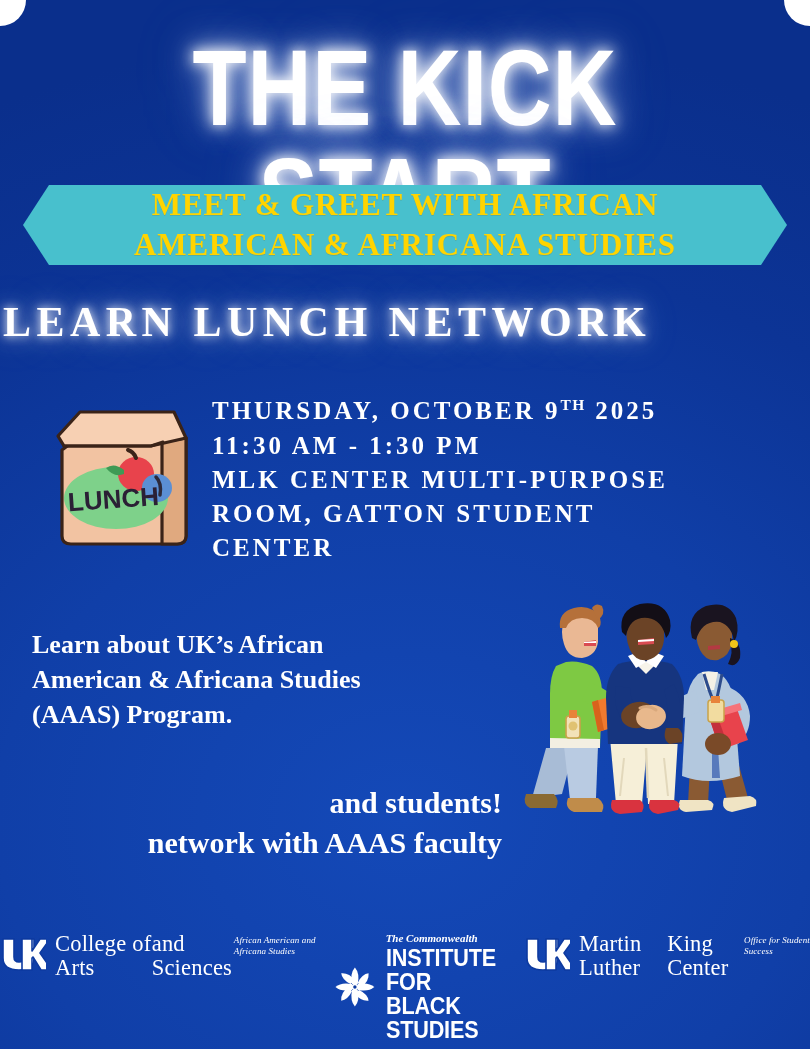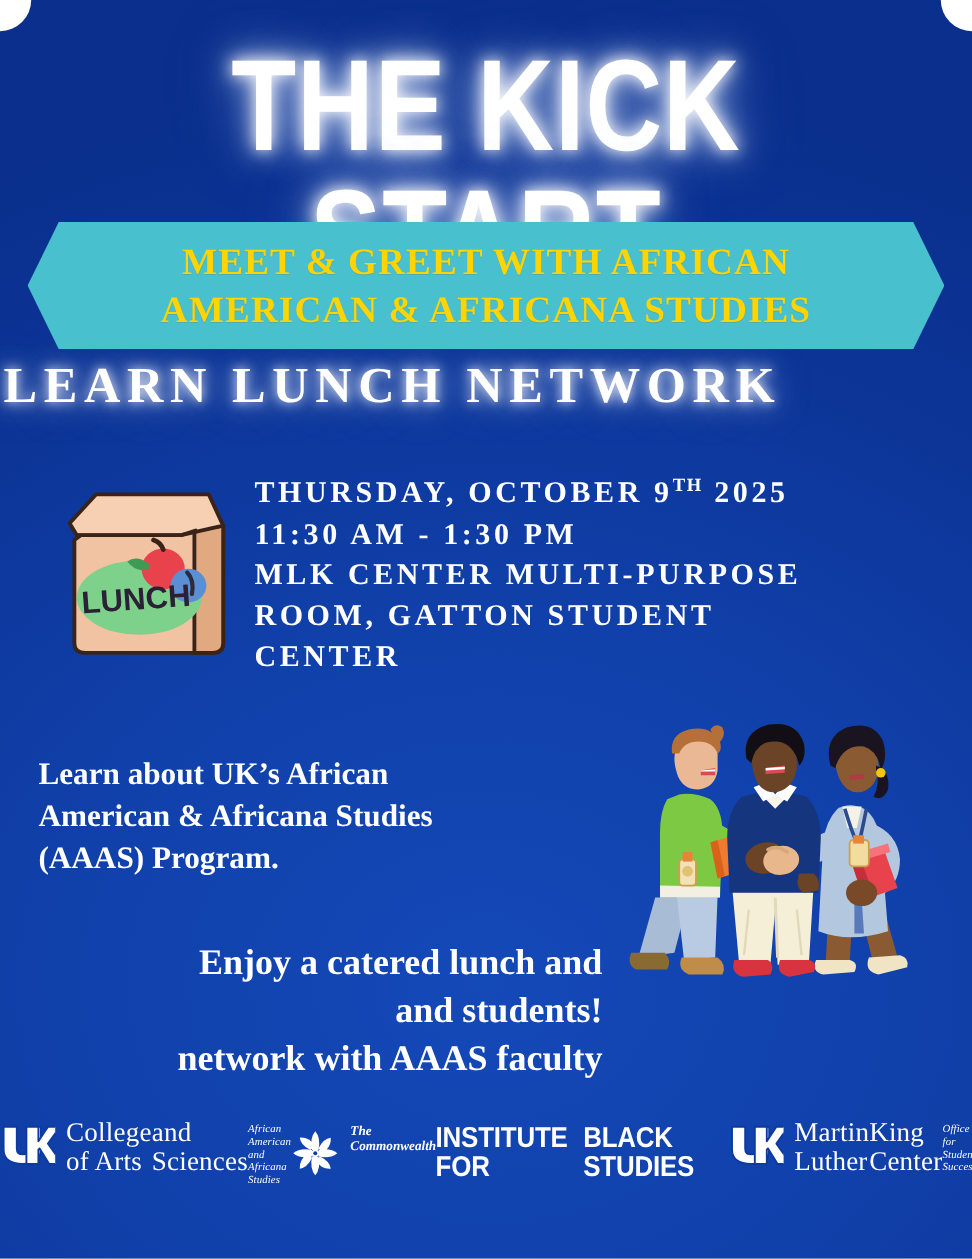--- a/index.html
+++ b/index.html
@@ -54,21 +54,21 @@
       0 0 44px rgba(200,220,255,0.55),
       0 0 70px rgba(160,195,255,0.35);
   }
 
   
   .banner {
     position: absolute;
     top: 185px;
     left: 23px;
     width: 764px;
-    height: 106px;
+    height: 80px;
     background: #48c0cd;
     clip-path: polygon(0% 50%, 3.4% 0%, 96.6% 0%, 100% 50%, 96.6% 100%, 3.4% 100%);
     display: flex;
     flex-direction: column;
     align-items: center;
     justify-content: center;
     z-index: 6;
   }
   .banner-line {
     font-family: "Liberation Serif", "DejaVu Serif", serif;
@@ -189,21 +189,21 @@
   .logo-sub {
     font-family: "Liberation Serif", "DejaVu Serif", serif;
     font-style: italic;
     font-size: 9px;
     line-height: 1.2;
     margin-top: 3px;
     color: #ffffff;
     letter-spacing: 0.1px;
   }
   .ibs-logo { display: flex; align-items: center; gap: 10px; }
-  .ibs-text { display: flex; flex-direction: row; }
+  .ibs-text { display: flex; flex-direction: column; }
   .ibs-top {
     font-family: "Liberation Serif", "DejaVu Serif", serif;
     font-style: italic;
     font-weight: bold;
     font-size: 11px;
     line-height: 1.1;
     margin-bottom: 2px;
     color: #ffffff;
   }
   .ibs-main {
@@ -369,21 +369,20 @@
     </svg>
   </div>
 
   <div class="body-left">
     <div>Learn about UK’s African</div>
     <div>American &amp; Africana Studies</div>
     <div>(AAAS) Program.</div>
   </div>
 
   <div class="body-right">
-    <div>Enjoy a catered lunch and</div>
     <div>and students!</div>
     <div>network with AAAS faculty</div>
   </div>
 
   <div class="logo-row">
 
     <div class="logo">
       <svg class="uk-mark" viewBox="0 0 46 40">
         <g fill="#ffffff" stroke="#0d3aa0" stroke-width="1.6" stroke-linejoin="round">
           <path d="M3 4 L14 4 L14 22 Q14 27 19 27 Q24 27 24 22 L24 4 L34 4 L34 23 Q34 35 19 35 Q3 35 3 23 Z"></path>

